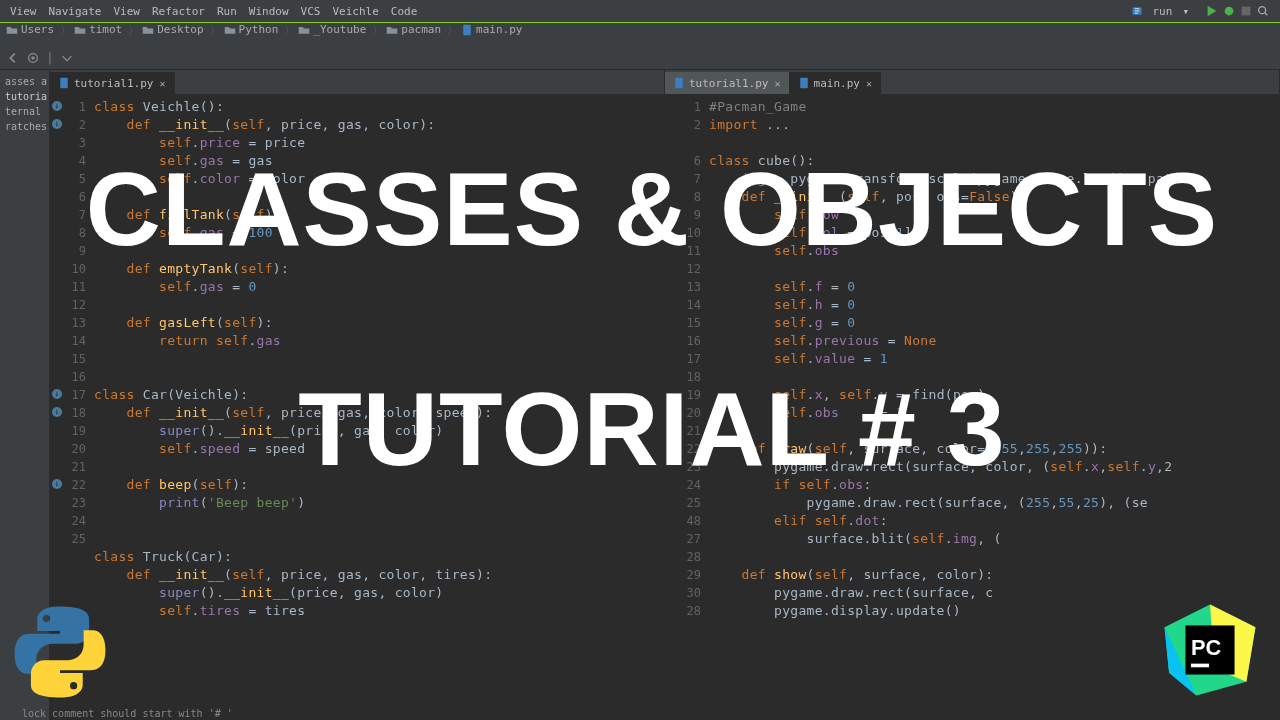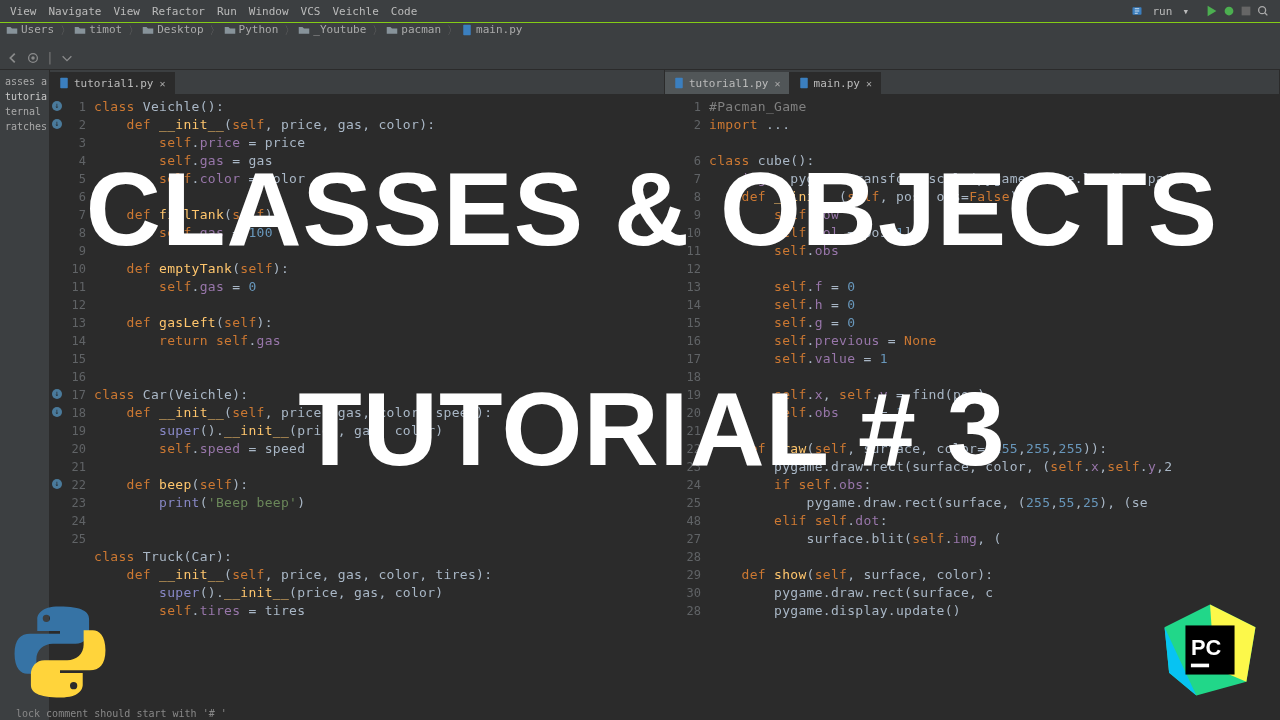--- a/index.html
+++ b/index.html
@@ -250,21 +250,21 @@
             <div>29</div>
             <div>30</div>
             <div>28</div>
           </div>
         <div class="text" id="rt"><div><span class="cmt">#Pacman_Game</span></div><div><span class="kw">import</span> ...</div><div></div><div><span class="kw">class</span> <span class="cls">cube</span>():</div><div>    <span class="pr">img</span> = pygame.transform.scale(pygame.image.load(os.pat</div><div>    <span class="kw">def</span> <span class="fn">__init__</span>(<span class="kw">self</span>, pos, obs=<span class="kw">False</span>):</div><div>        <span class="kw">self</span>.<span class="pr">row</span></div><div>        <span class="kw">self</span>.<span class="pr">col</span> = pos[<span class="nm">1</span>]</div><div>        <span class="kw">self</span>.<span class="pr">obs</span></div><div></div><div>        <span class="kw">self</span>.<span class="pr">f</span> = <span class="nm">0</span></div><div>        <span class="kw">self</span>.<span class="pr">h</span> = <span class="nm">0</span></div><div>        <span class="kw">self</span>.<span class="pr">g</span> = <span class="nm">0</span></div><div>        <span class="kw">self</span>.<span class="pr">previous</span> = <span class="kw">None</span></div><div>        <span class="kw">self</span>.<span class="pr">value</span> = <span class="nm">1</span></div><div></div><div>        <span class="kw">self</span>.<span class="pr">x</span>, <span class="kw">self</span>.<span class="pr">y</span> = find(pos)</div><div>        <span class="kw">self</span>.<span class="pr">obs</span>     = <span class="nm">1</span></div><div></div><div>    <span class="kw">def</span> <span class="fn">draw</span>(<span class="kw">self</span>, surface, color=(<span class="nm">255</span>,<span class="nm">255</span>,<span class="nm">255</span>)):</div><div>        pygame.draw.rect(surface, color, (<span class="kw">self</span>.<span class="pr">x</span>,<span class="kw">self</span>.<span class="pr">y</span>,2</div><div>        <span class="kw">if</span> <span class="kw">self</span>.<span class="pr">obs</span>:</div><div>            pygame.draw.rect(surface, (<span class="nm">255</span>,<span class="nm">55</span>,<span class="nm">25</span>), (se</div><div>        <span class="kw">elif</span> <span class="kw">self</span>.<span class="pr">dot</span>:</div><div>            surface.blit(<span class="kw">self</span>.<span class="pr">img</span>, (</div><div></div><div>    <span class="kw">def</span> <span class="fn">show</span>(<span class="kw">self</span>, surface, color):</div><div>        pygame.draw.rect(surface, c</div><div>        pygame.display.update()</div></div>
       </div>
     </div>
   </div>
 </div>
 
-<div style="position:absolute;bottom:0;left:10px;font-size:10px;color:#888;padding:1px 6px">lock comment should start with '# '</div>
+<div style="position:absolute;bottom:0;left:16px;font-size:10px;color:#888;padding:1px 6px">lock comment should start with '# '</div>
 
 <div class="ovl ov1">CLASSES &amp; OBJECTS</div>
 <div class="ovl ov2">TUTORIAL # 3</div>
 
 <svg class="pylogo" viewBox="0 0 110 110">
   <path d="M54 5c-20 0-24 9-24 14v13h25v3H22c-10 0-17 6-17 22s7 22 14 22h10V63c0-10 8-17 18-17h25c9 0 15-7 15-15V19c0-8-7-14-33-14zM40 14a4 4 0 110 8 4 4 0 010-8z" fill="#3673a5"></path>
   <path d="M56 105c20 0 24-9 24-14V78H55v-3h33c10 0 17-6 17-22s-7-22-14-22H81v16c0 10-8 17-18 17H38c-9 0-15 7-15 15v12c0 8 7 14 33 14zm14-9a4 4 0 110-8 4 4 0 010 8z" fill="#ffd43b"></path>
 </svg>
 
 <svg class="pclogo" viewBox="0 0 110 110">

